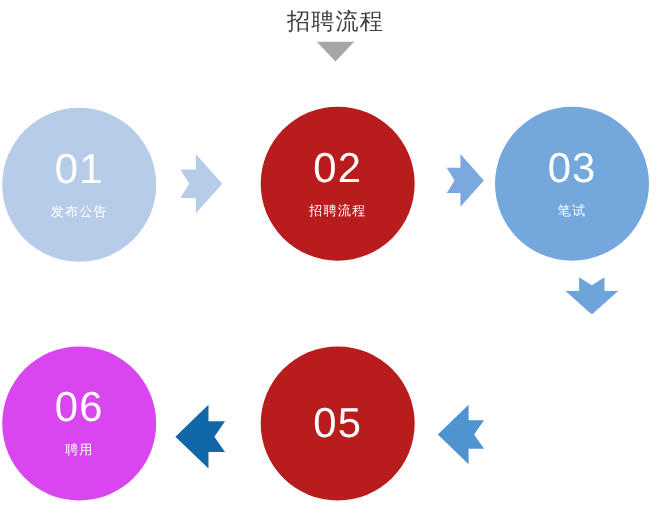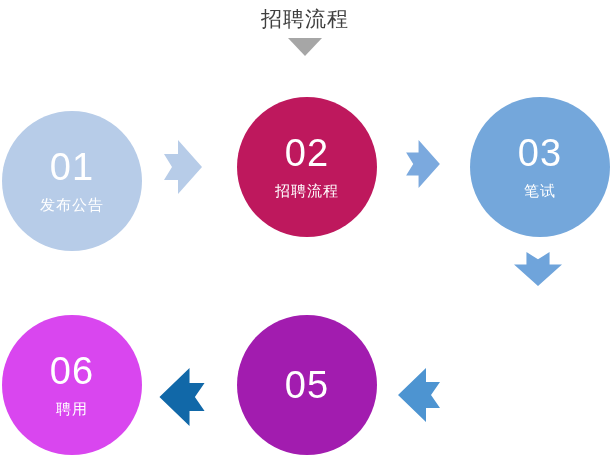--- a/index.html
+++ b/index.html
@@ -64,31 +64,31 @@
   .step-num {
     font-size: 38px;
     line-height: 40px;
     font-weight: 300;
     letter-spacing: 1px;
     color: #ffffff;
     font-family: "Liberation Sans", "DejaVu Sans", sans-serif;
   }
   .step-label {
     margin-top: 8px;
-    font-size: 15px;
+    font-size: 12px;
     line-height: 20px;
     letter-spacing: 1px;
     color: #ffffff;
     font-family: "DejaVu Sans", "Liberation Sans", sans-serif;
   }
 
   
-  #step-1 { left: 2px;   top: 111px;  }
+  #step-1 { left: 2px;   top: 98px;  }
   #step-2 { left: 237px; top: 97px;  }
-  #step-3 { left: 470px; top: 97px; text-align: right;  }
+  #step-3 { left: 450px; top: 97px; text-align: right;  }
   #step-4 { left: 470px; top: 315px; }
   #step-5 { left: 237px; top: 315px; }
   #step-6 { left: 2px;   top: 315px; }
 
   
   .arrow {
     position: absolute;
   }
   .arrow svg { display: block; }
 
@@ -112,21 +112,21 @@
     <span class="step-num">01</span>
     <span class="step-label">发布公告</span>
   </div>
 
   <div class="arrow" id="arrow-1-2">
     <svg width="38" height="54" viewBox="0 0 38 54" xmlns="http://www.w3.org/2000/svg">
       <path d="M0 14 L14 14 L14 0 L38 27 L14 54 L14 40 L0 40 L8 27 Z" fill="#b7cce8"></path>
     </svg>
   </div>
 
-  <div class="step" id="step-2" style="background: #be185d;">
+  <div class="step" id="step-2" style="background: #b91c1c;">
     <span class="step-num">02</span>
     <span class="step-label">招聘流程</span>
   </div>
 
   <div class="arrow" id="arrow-2-3">
     <svg width="34" height="48" viewBox="0 0 38 54" xmlns="http://www.w3.org/2000/svg">
       <path d="M0 14 L14 14 L14 0 L38 27 L14 54 L14 40 L0 40 L8 27 Z" fill="#7ba9de"></path>
     </svg>
   </div>
 
@@ -141,21 +141,21 @@
     </svg>
   </div>
 
 
   <div class="arrow" id="arrow-4-5">
     <svg width="42" height="54" viewBox="0 0 42 54" xmlns="http://www.w3.org/2000/svg">
       <path d="M42 14 L28 14 L28 0 L0 27 L28 54 L28 40 L42 40 L33 27 Z" fill="#4d94d1"></path>
     </svg>
   </div>
 
-  <div class="step" id="step-5" style="background: #a21caf;">
+  <div class="step" id="step-5" style="background: #b91c1c;">
     <span class="step-num">05</span>
   </div>
 
   <div class="arrow" id="arrow-5-6">
     <svg width="46" height="58" viewBox="0 0 42 54" xmlns="http://www.w3.org/2000/svg">
       <path d="M42 14 L28 14 L28 0 L0 27 L28 54 L28 40 L42 40 L33 27 Z" fill="#1168a8"></path>
     </svg>
   </div>
 
   <div class="step" id="step-6" style="background: #d946ef;">

